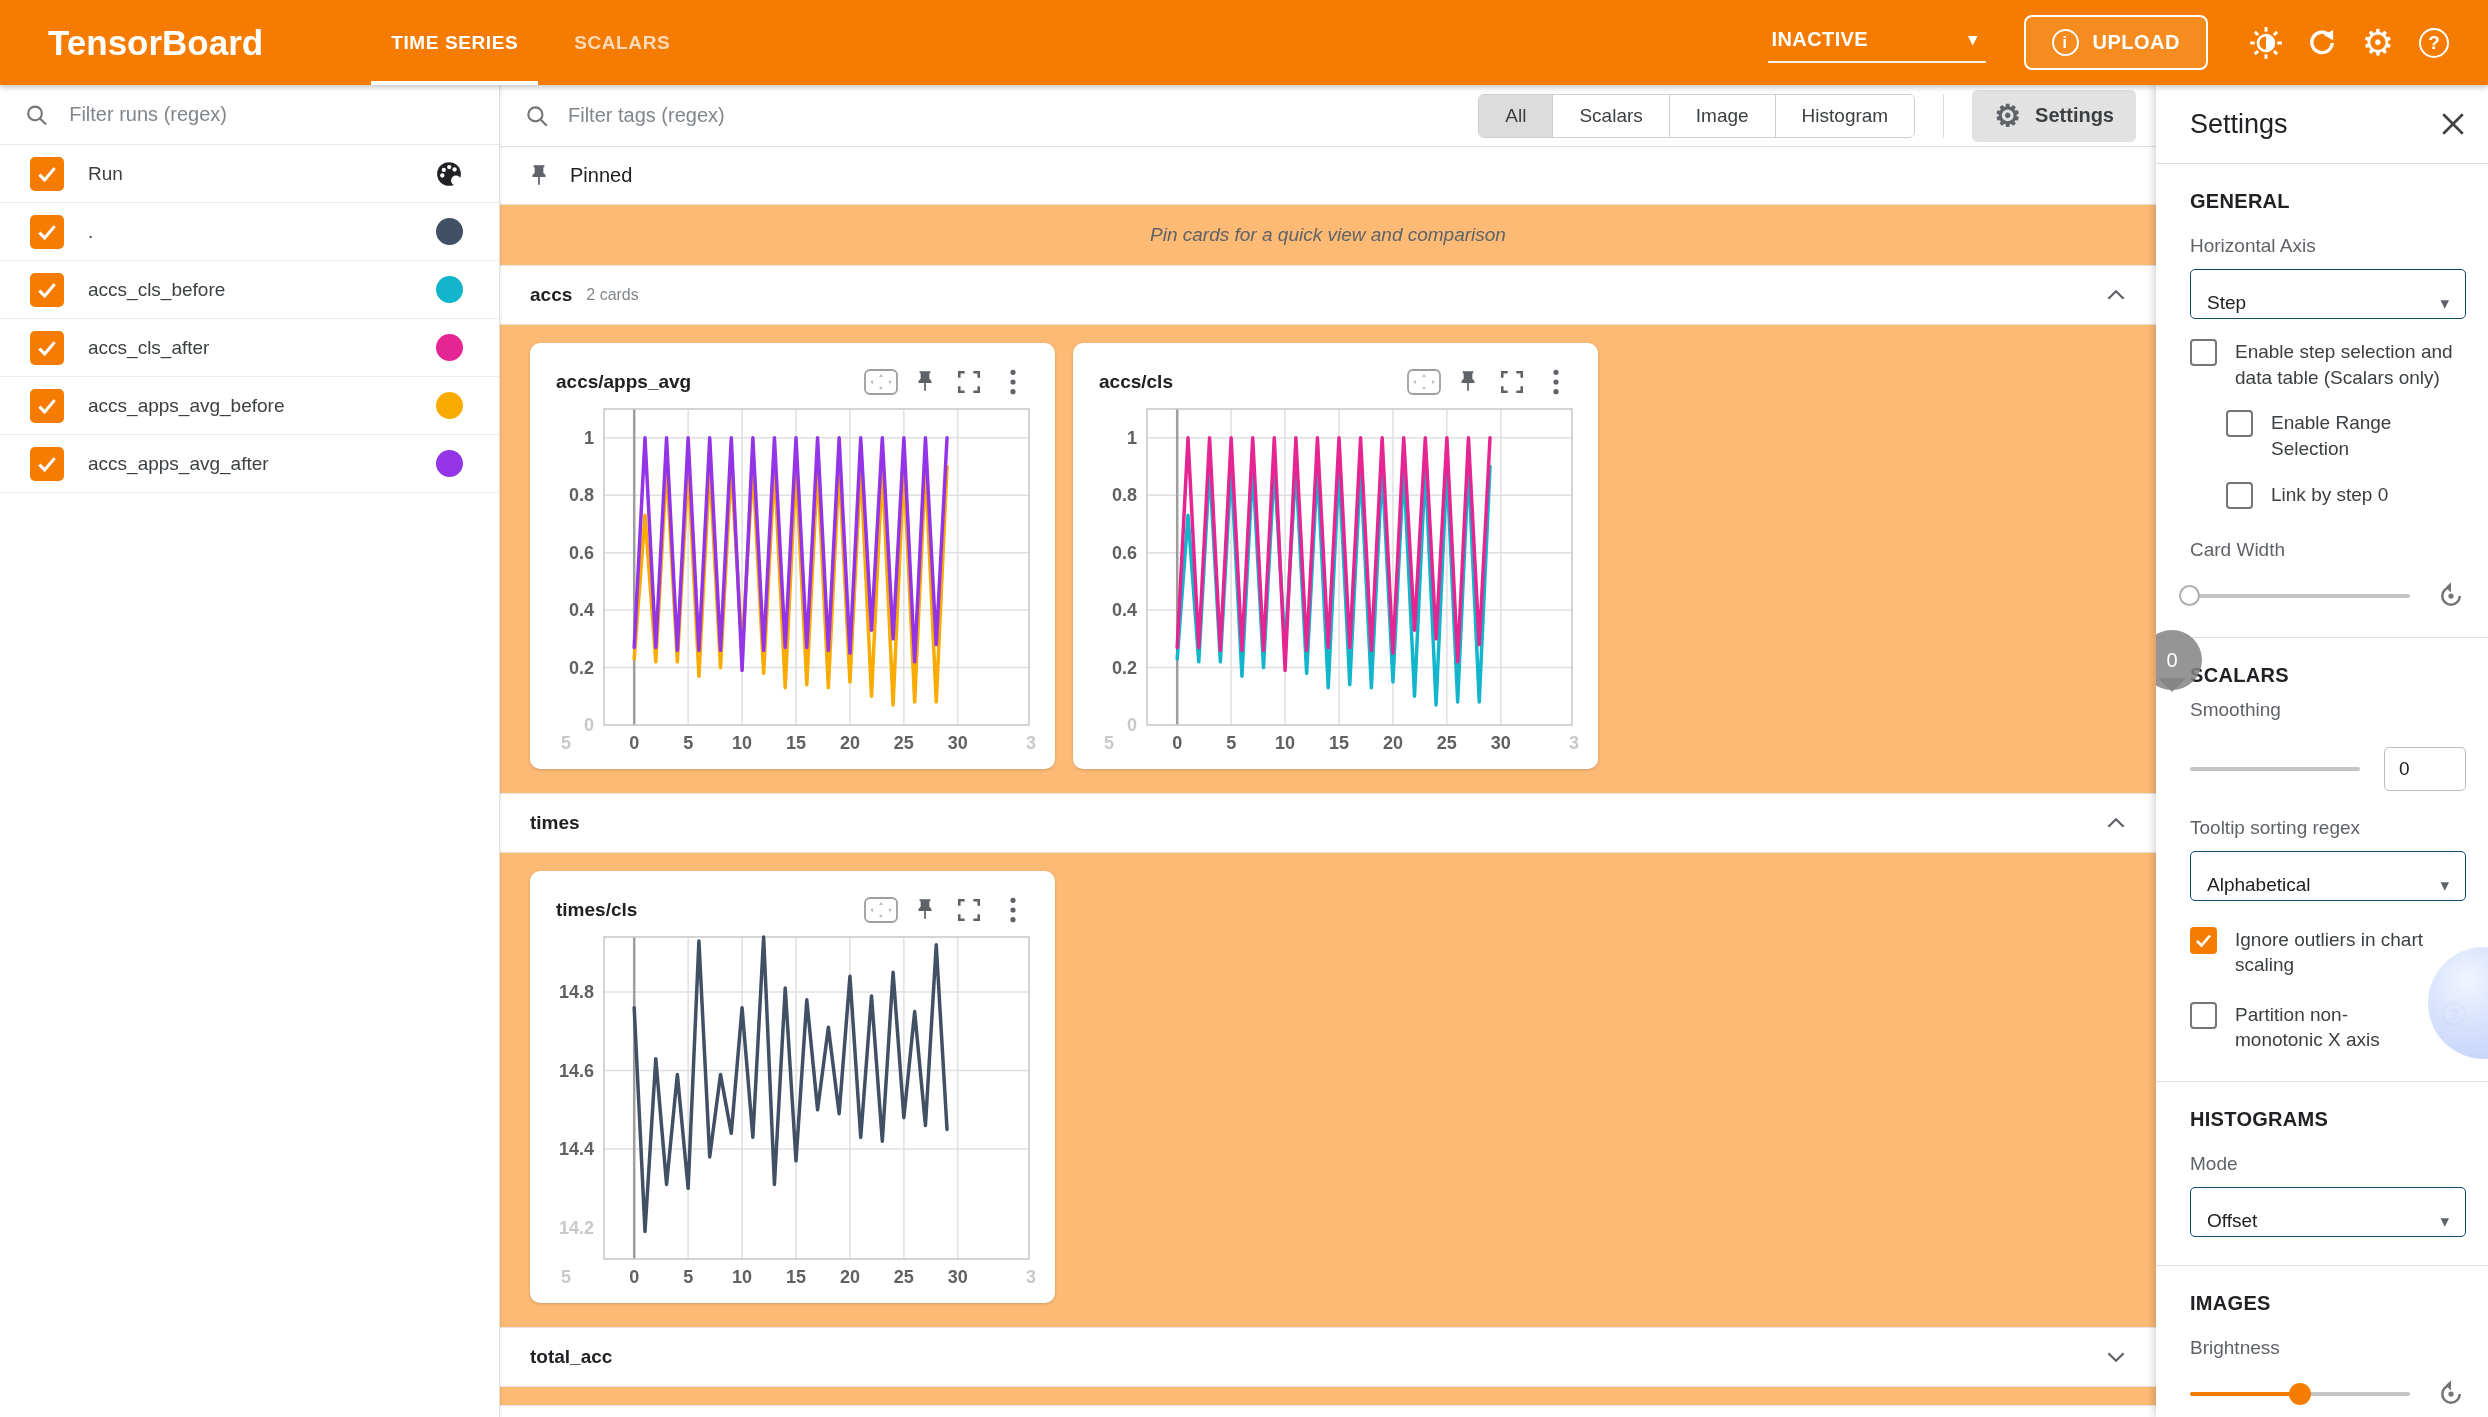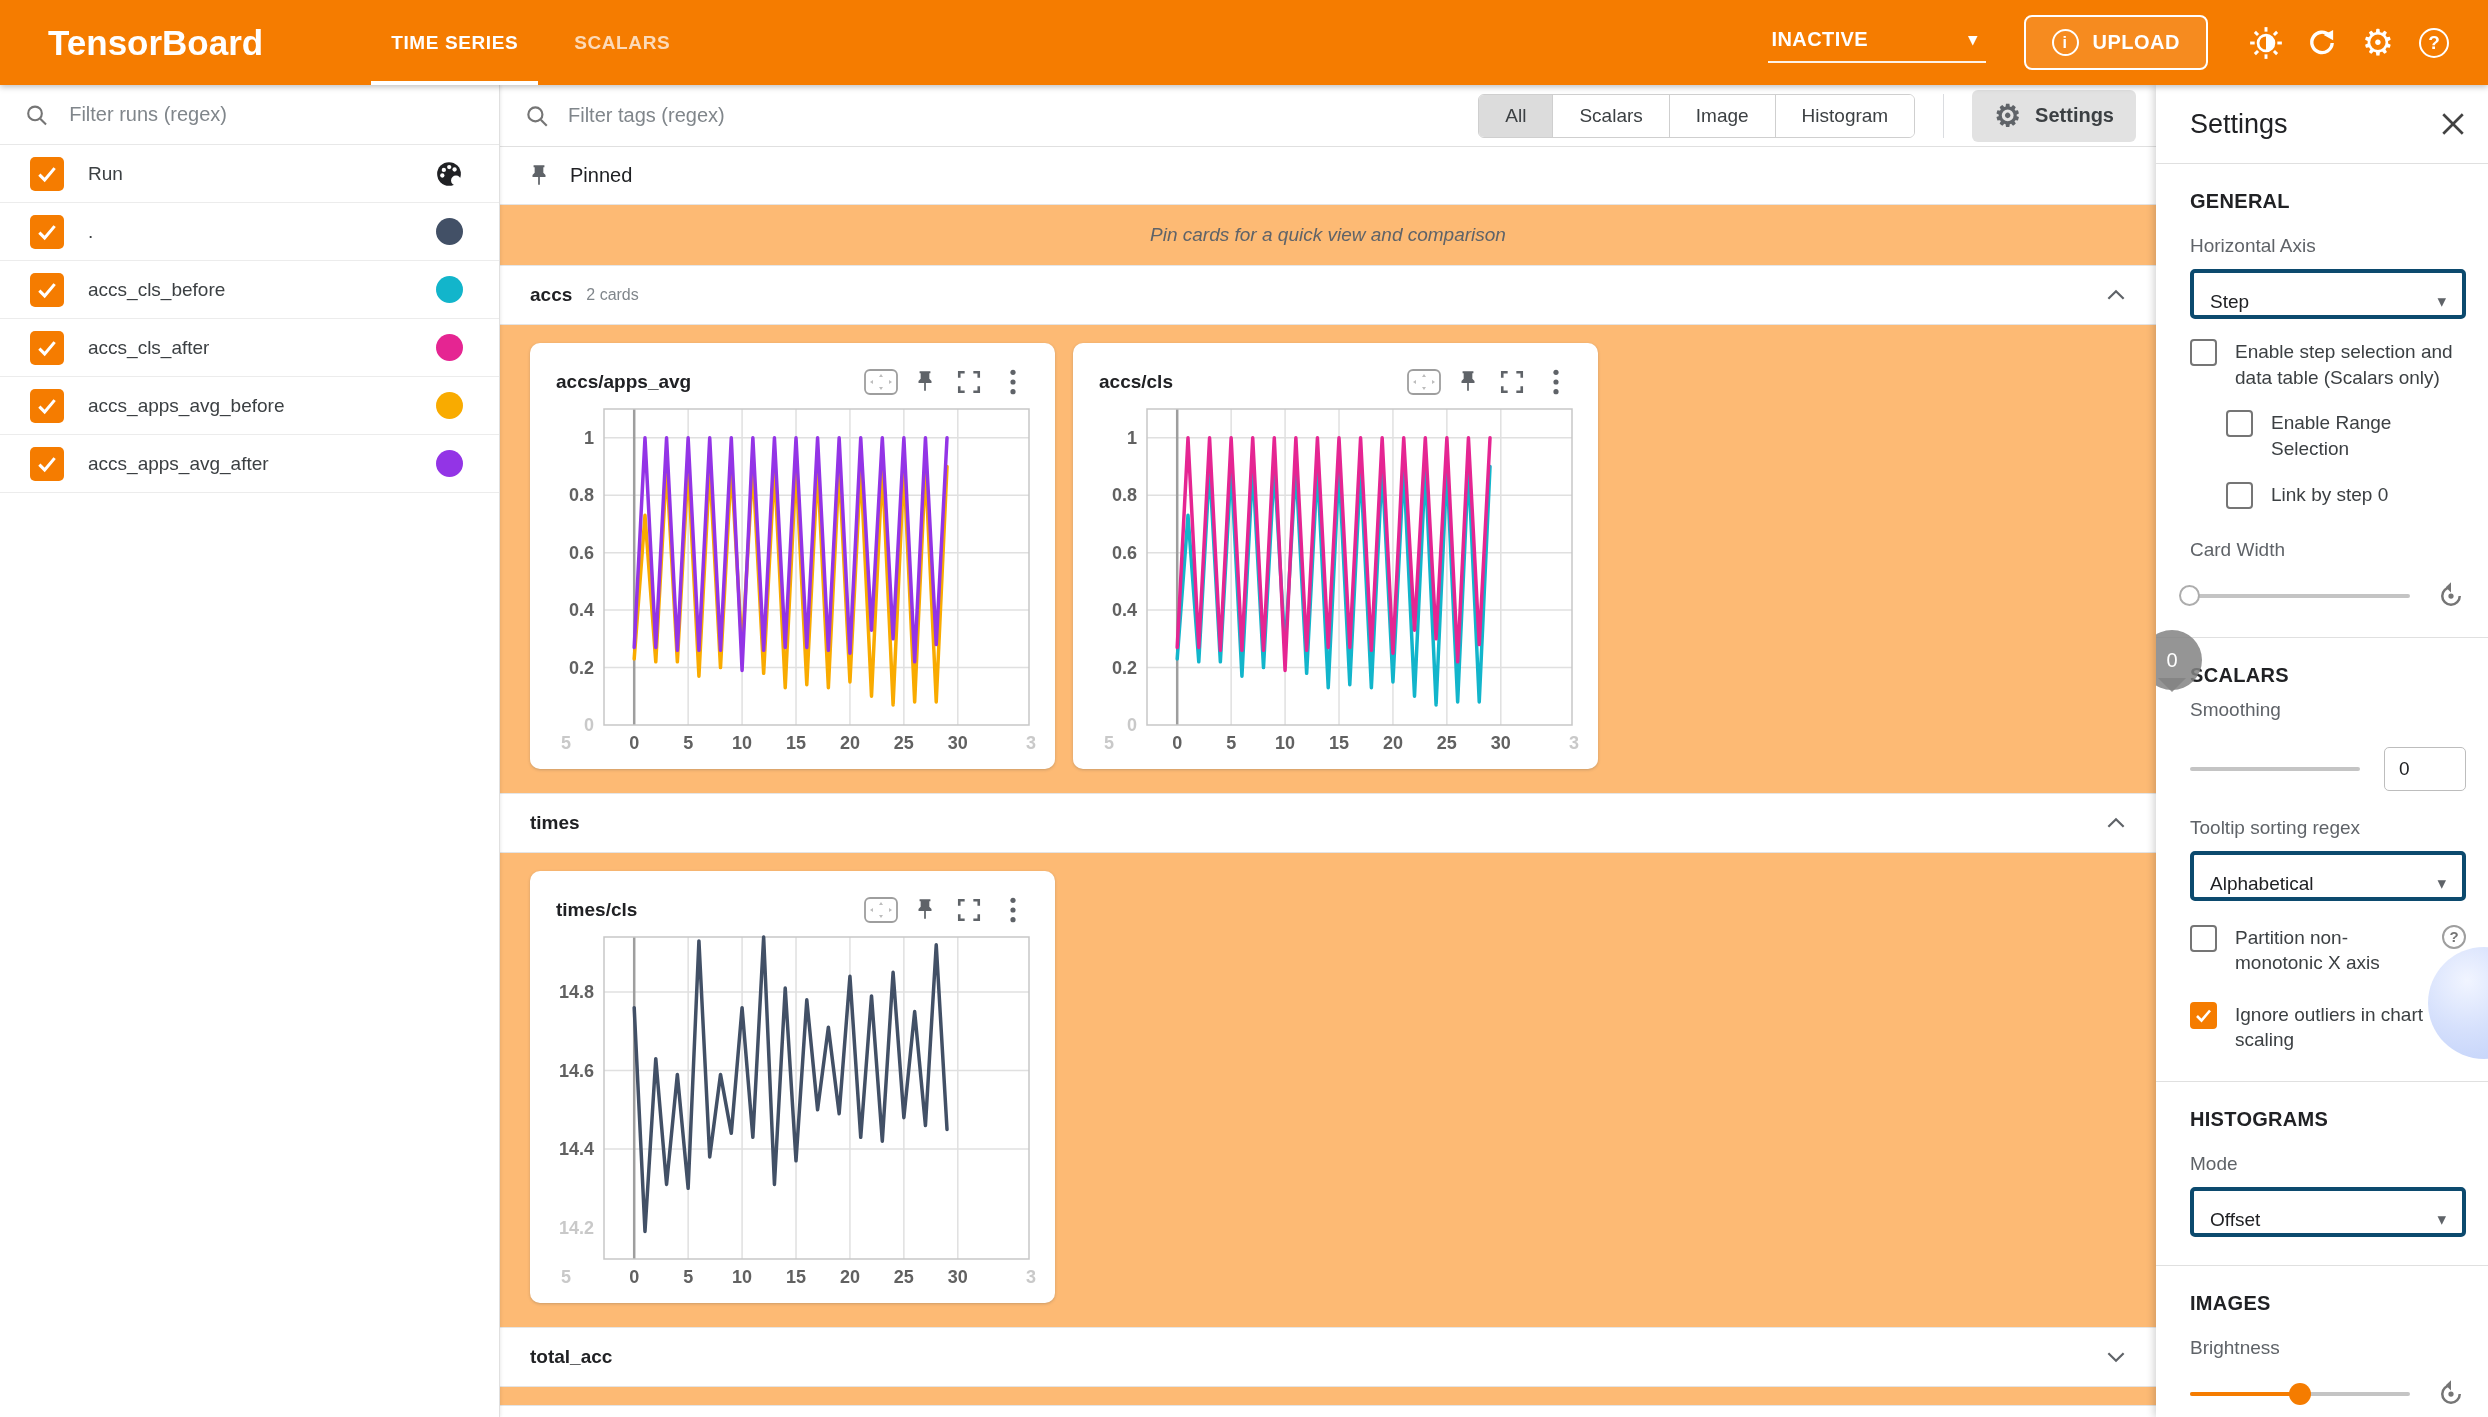--- a/index.html
+++ b/index.html
@@ -67,21 +67,21 @@
   .bottom-strip { background:#fff; height:12px; margin-top:10px; border-top:1px solid #e4e4e4; flex:0 0 12px; }
   svg.chart text { font-family:"Liberation Sans",sans-serif; }
 
   
   .panel { width:332px; background:#fff; box-shadow:-2px 0 8px rgba(0,0,0,.18); z-index:10; position:relative; padding:0 22px 0 34px; overflow:hidden; }
   .panel-head { display:flex; align-items:center; justify-content:space-between; height:78px; }
   .panel-title { font-size:27px; color:#202124; }
   .pdivider { height:1px; background:#e0e0e0; margin:0 -22px 0 -34px; }
   .psec-head { font-size:20px; font-weight:bold; color:#202124; letter-spacing:.3px; margin:26px 0 4px; }
   .plabel { font-size:19px; color:#5f6368; margin:22px 0 12px; }
-  .pselect { border:4px solid #0c4a6e; border-radius:5px; height:50px; display:flex; align-items:flex-start; justify-content:space-between; padding:18px 16px; cursor:pointer; }
+  .pselect { border:1px solid #0c4a6e; border-radius:5px; height:50px; display:flex; align-items:flex-end; justify-content:space-between; padding:4px 16px; cursor:pointer; }
   .pselect span.val { font-size:19px; color:#202124; }
   .pselect .caret { color:#5f6368; }
   .pcheck-row { display:flex; align-items:flex-start; gap:18px; margin:20px 0 0; }
   .pcheck-row.indent { margin-left:36px; }
   .scbx { width:27px; height:27px; border:2.5px solid #757575; border-radius:4px; flex:0 0 27px; background:#fff; display:flex; align-items:center; justify-content:center; }
   .scbx.on { background:#f57c00; border-color:#f57c00; }
   .pcheck-label { font-size:19px; color:#3c4043; line-height:1.35; }
   .slider-row { display:flex; align-items:center; gap:26px; margin:20px 0 6px; }
   .track { position:relative; flex:1; height:4px; background:#c4c4c4; border-radius:2px; }
   .track .fill { position:absolute; left:0; top:0; bottom:0; background:#f57c00; border-radius:2px; }
@@ -534,32 +534,32 @@
         <div class="track"></div>
         <div class="num-input">
             <span>0</span>
           </div>
       </div>
       <div class="plabel" style="margin-top:26px">Tooltip sorting regex</div>
       <div class="pselect">
         <span class="val">Alphabetical</span>
         <span class="caret">▾</span>
       </div>
+      <div class="pcheck-row" style="margin-top:26px">
+        <span class="scbx on">
+            <svg width="17" height="15" viewBox="0 0 17 15">
+              <polyline points="2,8 6.5,12.5 15,2.5" fill="none" stroke="#fff" stroke-width="2.6"></polyline>
+            </svg>
+          </span>
+        <span class="pcheck-label">Ignore outliers in chart scaling</span>
+      </div>
       <div class="pcheck-row" style="margin-top:24px">
         <span class="scbx"></span>
         <span class="pcheck-label">Partition non-monotonic X axis</span>
         <span class="qcircle">?</span>
-      </div>
-      <div class="pcheck-row" style="margin-top:26px">
-        <span class="scbx on">
-            <svg width="17" height="15" viewBox="0 0 17 15">
-              <polyline points="2,8 6.5,12.5 15,2.5" fill="none" stroke="#fff" stroke-width="2.6"></polyline>
-            </svg>
-          </span>
-        <span class="pcheck-label">Ignore outliers in chart scaling</span>
       </div>
       <div class="pdivider" style="margin-top:28px"></div>
 
       <div class="psec-head">HISTOGRAMS</div>
       <div class="plabel">Mode</div>
       <div class="pselect">
         <span class="val">Offset</span>
         <span class="caret">▾</span>
       </div>
       <div class="pdivider" style="margin-top:28px"></div>

